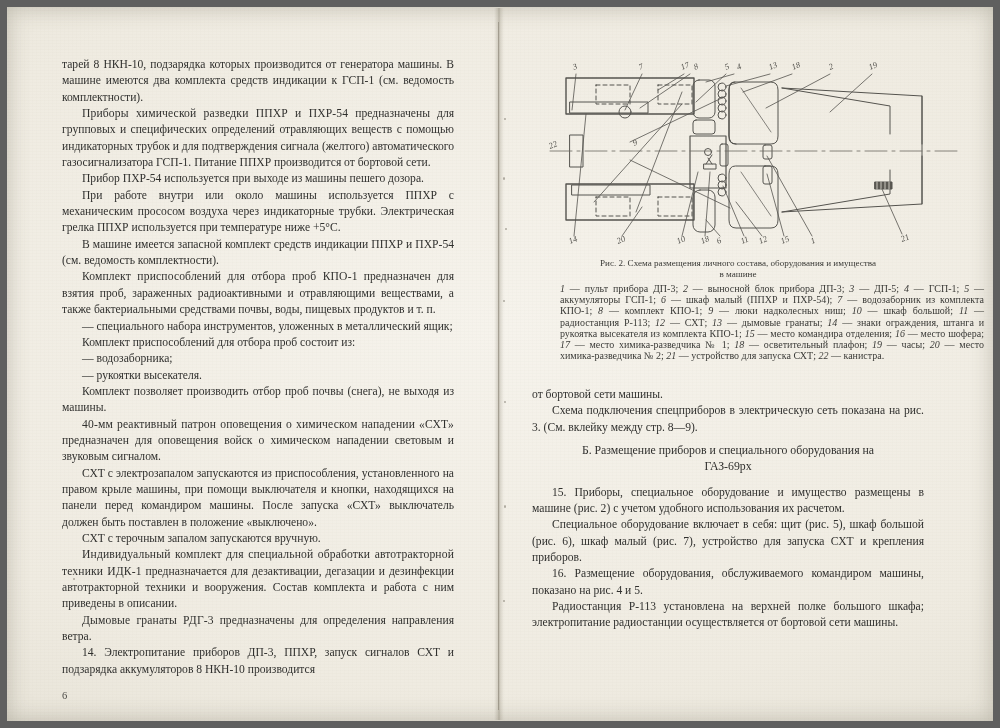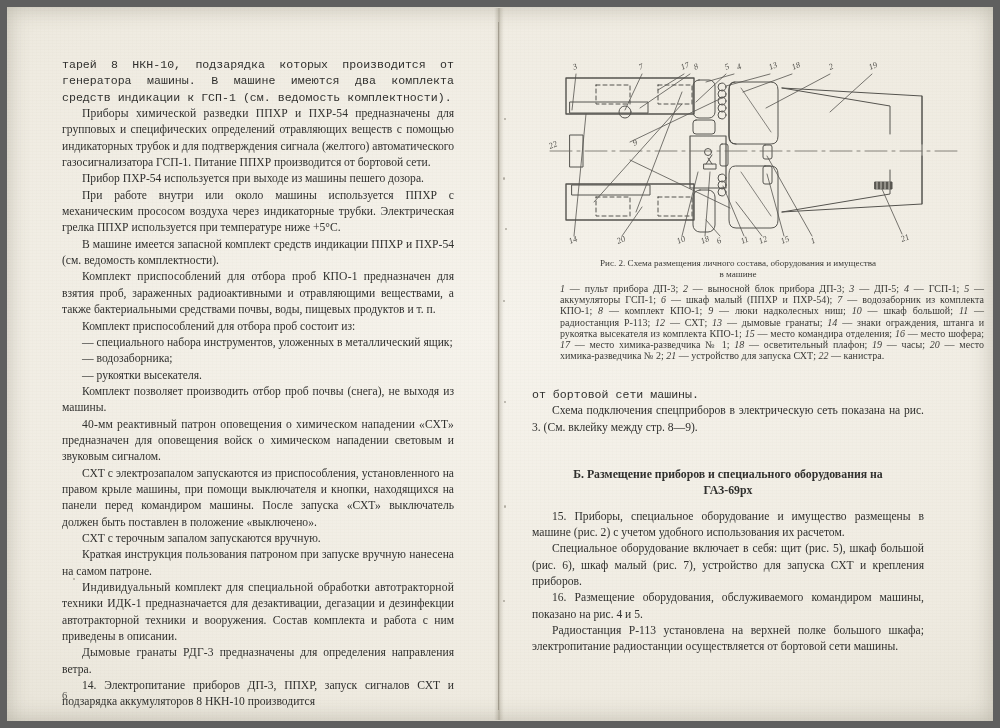--- a/index.html
+++ b/index.html
@@ -83,21 +83,21 @@
   }
   #left-text {
     left: 62px;
     top: 57px;
     width: 392px;
   }
   .para {
     margin: 0;
     text-indent: 20px;
   }
-  .para.noindent { text-indent: 0; font-family: Liberation Mono, monospace; }
+  .para.noindent { text-indent: 0; }
   .para.dash { text-indent: 20px; }
   b, .bold { font-weight: normal; letter-spacing: .15px; }
 
   
   #figure-wrap {
     position: absolute;
     left: 28px;
     top: 52px;
     width: 428px;
     height: 198px;
@@ -132,24 +132,24 @@
     left: 30px;
     top: 387px;
     width: 392px;
     font-size: 11.6px;
     line-height: 16.35px;
     text-align: justify;
     color: #30302e;
   }
   .section-head {
     text-align: center;
-    font-weight: bold;
+    font-weight: normal;
     font-size: 11.8px;
     line-height: 16.3px;
-    margin: 30px 0 10px 0;
+    margin: 6px 0 10px 0;
     text-indent: 0;
   }
 
   .folio {
     position: absolute;
     font-size: 10.5px;
     color: #4a4a46;
   }
   #folio-left  { left: 62px;  top: 690px; }
 
@@ -181,29 +181,28 @@
 
   <div class="page-col" id="left-page">
 
     <div class="text-block" id="left-text">
       <p class="para noindent"><span>тарей 8 НКН-10, подзарядка которых производится от генератора машины. В машине имеются два комплекта средств индикации к ГСП-1 (см. ведомость комплектности).</span></p>
       <p class="para"><b>Приборы химической разведки ППХР и ПХР-54</b><span> предназначены для групповых и специфических определений отравляющих веществ с помощью индикаторных трубок и для подтверждения сигнала (желтого) автоматического газосигнализатора ГСП-1. Питание ППХР производится от бортовой сети.</span></p>
       <p class="para"><span>Прибор ПХР-54 используется при выходе из машины пешего дозора.</span></p>
       <p class="para"><span>При работе внутри или около машины используется ППХР с механическим прососом воздуха через индикаторные трубки. Электрическая грелка ППХР используется при температуре ниже +5°С.</span></p>
       <p class="para"><span>В машине имеется запасной комплект средств индикации ППХР и ПХР-54 (см. ведомость комплектности).</span></p>
       <p class="para"><b>Комплект приспособлений для отбора проб КПО-1</b><span> предназначен для взятия проб, зараженных радиоактивными и отравляющими веществами, а также бактериальными средствами почвы, воды, пищевых продуктов и т. п.</span></p>
+      <p class="para dash"><span>— специального набора инструментов, уложенных в металлический ящик;</span></p>
       <p class="para"><span>Комплект приспособлений для отбора проб состоит из:</span></p>
-      <p class="para dash"><span>— специального набора инструментов, уложенных в металлический ящик;</span></p>
       <p class="para dash"><span>— водозаборника;</span></p>
       <p class="para dash"><span>— рукоятки высекателя.</span></p>
       <p class="para"><span>Комплект позволяет производить отбор проб почвы (снега), не выходя из машины.</span></p>
       <p class="para"><b>40-мм реактивный патрон оповещения о химическом нападении «СХТ»</b><span> предназначен для оповещения войск о химическом нападении световым и звуковым сигналом.</span></p>
       <p class="para"><span>СХТ с электрозапалом запускаются из приспособления, установленного на правом крыле машины, при помощи выключателя и кнопки, находящихся на панели перед командиром машины. После запуска «СХТ» выключатель должен быть поставлен в положение «выключено».</span></p>
       <p class="para"><span>СХТ с терочным запалом запускаются вручную.</span></p>
-      <p class="para"><span>Краткая инструкция пользования патроном при запуске вручную нанесена на самом патроне.</span></p>
       <p class="para"><b>Индивидуальный комплект для специальной обработки автотракторной техники ИДК-1</b><span> предназначается для дезактивации, дегазации и дезинфекции автотракторной техники и вооружения. Состав комплекта и работа с ним приведены в описании.</span></p>
       <p class="para"><b>Дымовые гранаты РДГ-3</b><span> предназначены для определения направления ветра.</span></p>
       <p class="para"><span>14. Электропитание приборов ДП-3, ППХР, запуск сигналов СХТ и подзарядка аккумуляторов 8 НКН-10 производится</span></p>
     </div>
 
     <div class="folio" id="folio-left">6</div>
   </div>
 
   <div class="page-col" id="right-page">
 

